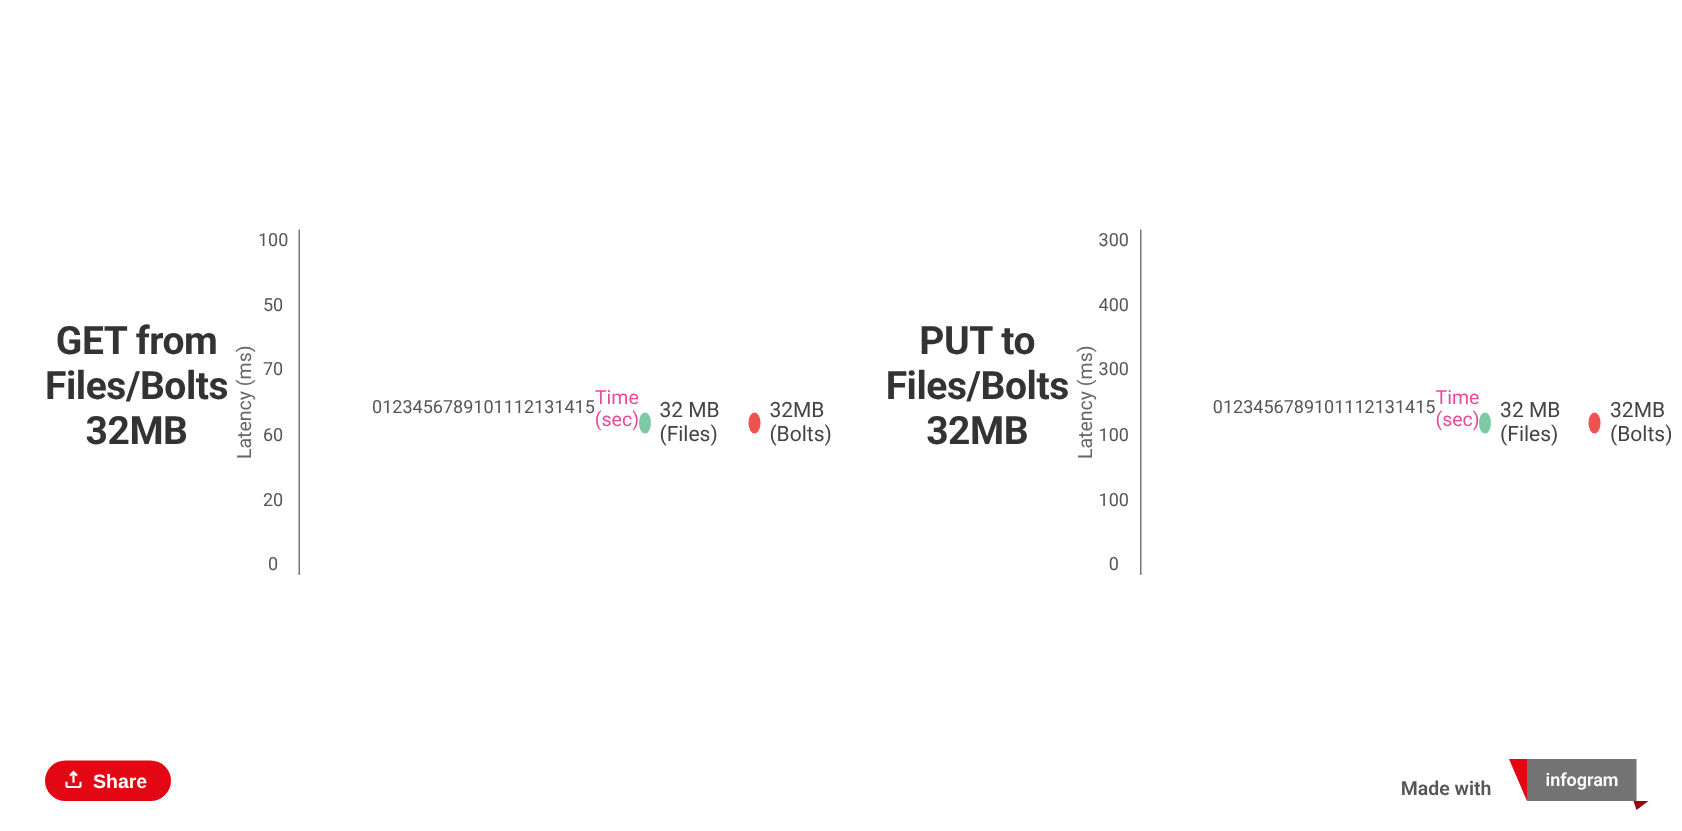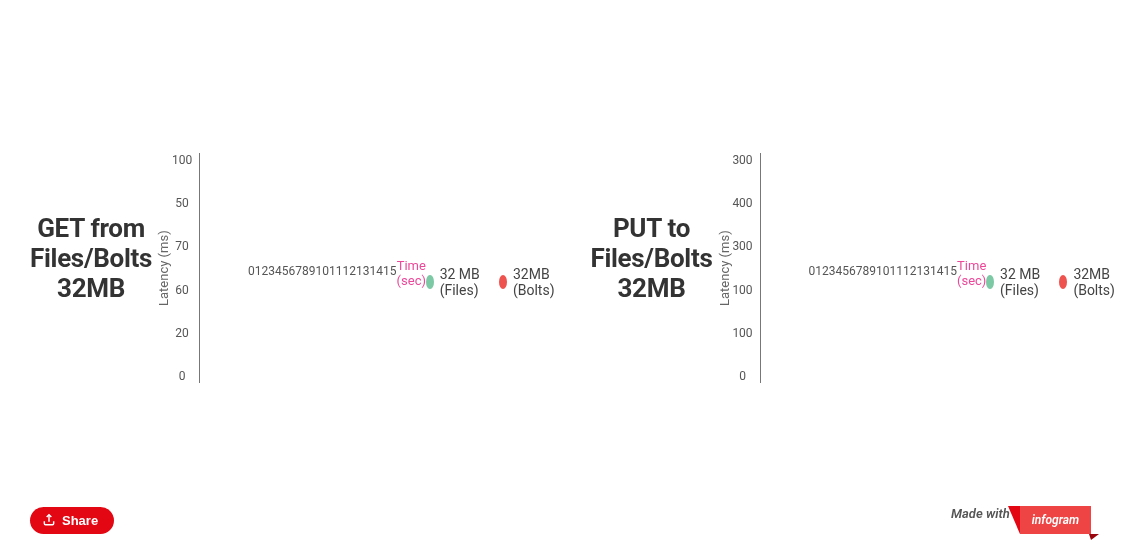--- a/index.html
+++ b/index.html
@@ -122,30 +122,29 @@
     font-size: 13px;
     font-weight: 600;
     display: flex;
     align-items: center;
     gap: 6px;
     cursor: pointer;
   }
   .share-icon { width: 14px; height: 14px; }
   .made-with {
     display: flex;
-    align-items: flex-start;
-    gap: 10px;
+    align-items: flex-end;
+    gap: 24px;
     font-size: 13px;
     font-weight: 600;
     color: #555;
-    font-style: italic;
   }
   .infogram-flag {
     position: relative;
-    background: #ef4444;
+    background: #737373;
     color: #fff;
     font-size: 12px;
     font-weight: 600;
     padding: 7px 12px;
   }
   .infogram-flag::before {
     content: "";
     position: absolute;
     left: -12px; top: 0;
     border-top: 0 solid transparent;

